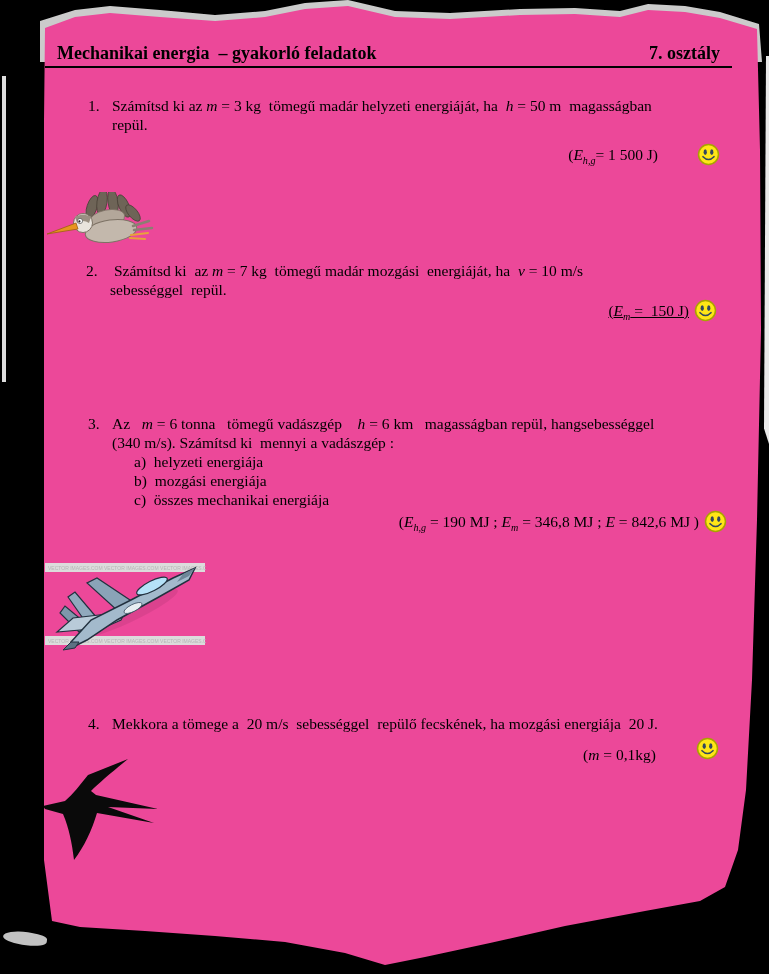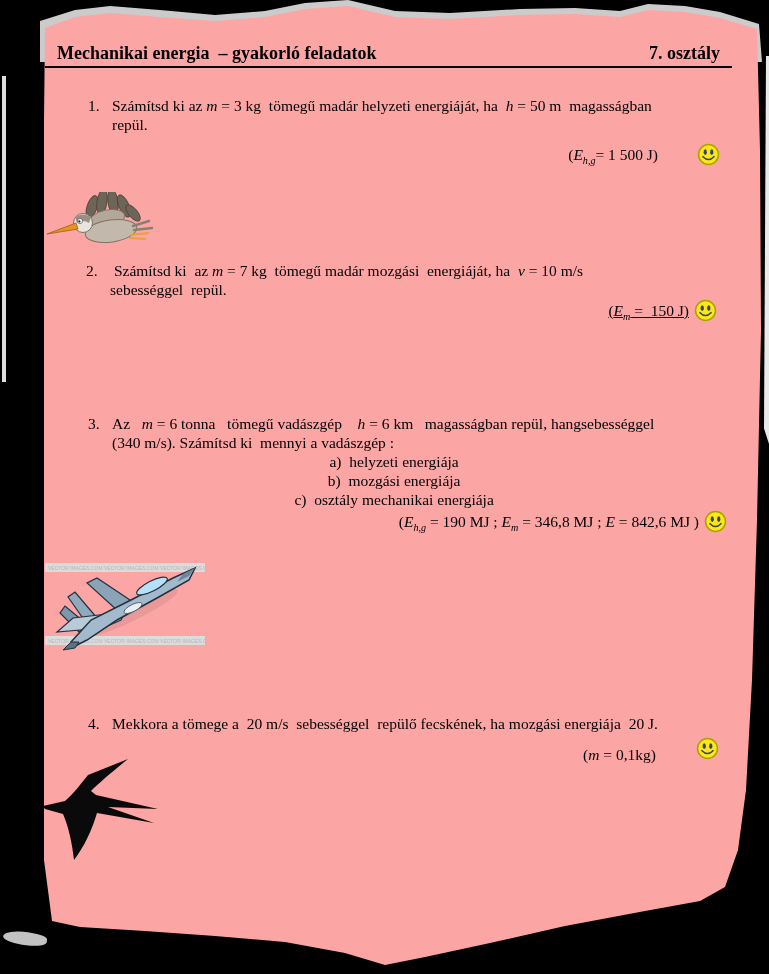--- a/index.html
+++ b/index.html
@@ -14,35 +14,35 @@
     clip-path:polygon(40% 0,100% 0,100% 100%,0 96%);}
   .edge-sliver-bottomleft{position:absolute;left:3px;top:932px;width:44px;height:13px;background:#c2c2c2;
     border-radius:60% 40% 50% 50%;transform:rotate(8deg);}
   .paper-back{
     position:absolute;inset:0;background:#cbcbcb;
     clip-path:polygon(40px 21px,75px 10px,110px 6px,160px 10px,215px 15px,265px 11px,305px 3px,348px 0px,
       395px 11px,450px 13px,520px 9px,575px 8px,620px 11px,648px 4px,685px 6px,720px 12px,759px 24px,
       762px 62px,40px 62px);
   }
   .paper{
-    position:absolute;inset:0;background:#fca5a5;
+    position:absolute;inset:0;background:#ec4899;
     clip-path:polygon(45px 28px,75px 17px,110px 13px,160px 17px,215px 21px,265px 17px,305px 9px,348px 6px,
       395px 17px,450px 19px,520px 15px,575px 14px,620px 17px,648px 10px,685px 12px,720px 18px,757px 29px,
       760px 150px,761px 330px,757px 520px,752px 680px,746px 790px,738px 850px,725px 887px,700px 901px,
       645px 911px,565px 926px,490px 943px,425px 957px,385px 965px,345px 953px,285px 942px,215px 936px,
       145px 931px,80px 927px,52px 921px,44px 860px,44px 500px,44px 120px);
   }
   .hdr-title{position:absolute;left:57px;top:43px;font-size:18px;font-weight:bold;white-space:pre;}
   .hdr-grade{position:absolute;right:49px;top:43px;font-size:18px;font-weight:bold;white-space:pre;}
   .hdr-rule{position:absolute;left:45px;top:66px;width:687px;height:2px;background:#000;}
   .problem{position:absolute;display:flex;font-size:15.5px;line-height:19px;}
   .pnum{flex:none;width:24px;white-space:pre;}
   .pline{white-space:pre;}
   .pline i{font-style:italic;}
-  .plist{margin-left:22px;text-align:center;}
+  .plist{margin-left:22px;}
   .answer{position:absolute;display:flex;align-items:center;gap:5px;font-size:15.5px;line-height:19px;}
   .answer .txt{white-space:pre;}
   .answer i{font-style:italic;}
   .answer sub{font-size:0.65em;font-style:italic;line-height:0;}
   .smiley{width:23px;height:23px;flex:none;}
   .smiley-raised{margin-bottom:12px;}
   .img-abs{position:absolute;}
 </style>
 </head>
 <body>
@@ -121,21 +121,21 @@
   </div>
 
   <div class="problem" style="left:88px;top:414px;width:655px;">
     <span class="pnum">3.</span>
     <div>
       <div class="pline"><span>Az   </span><i>m</i><span> = 6 tonna   tömegű vadászgép    </span><i>h</i><span> = 6 km   magasságban repül, hangsebességgel</span></div>
       <div class="pline">(340 m/s). Számítsd ki  mennyi a vadászgép :</div>
       <div class="plist">
         <div class="pline">a)  helyzeti energiája</div>
         <div class="pline">b)  mozgási energiája</div>
-        <div class="pline">c)  osztály mechanikai energiája</div>
+        <div class="pline">c)  összes mechanikai energiája</div>
       </div>
     </div>
   </div>
 
   <div class="answer" style="top:510px;right:42px;">
     <span class="txt"><span>(</span><i>E</i><sub>h,g</sub><span> = 190 MJ ; </span><i>E</i><sub>m</sub><span> = 346,8 MJ ; </span><i>E</i><span> = 842,6 MJ )</span></span>
     <svg class="smiley" viewBox="0 0 24 24">
       <circle cx="12" cy="12" r="10.4" fill="#ffe616" stroke="#a8a400" stroke-width="1.6"></circle>
       <ellipse cx="8.6" cy="9.6" rx="1.7" ry="3" fill="#33475e"></ellipse>
       <ellipse cx="15.4" cy="9.6" rx="1.7" ry="3" fill="#33475e"></ellipse>

